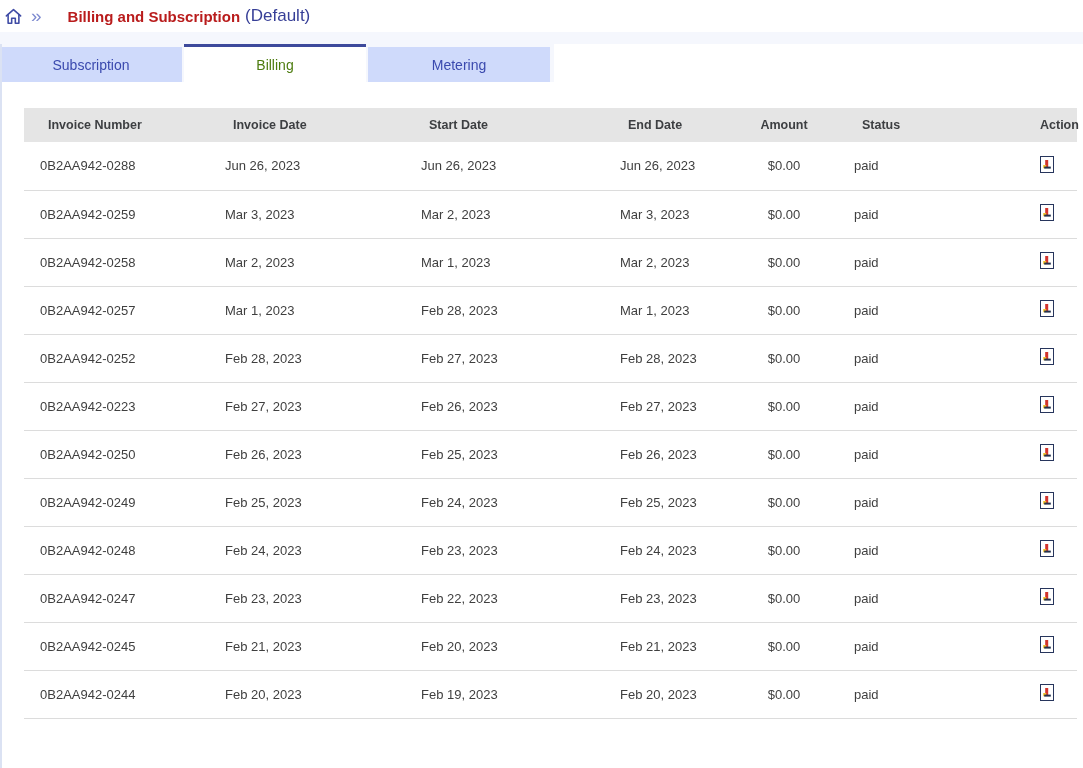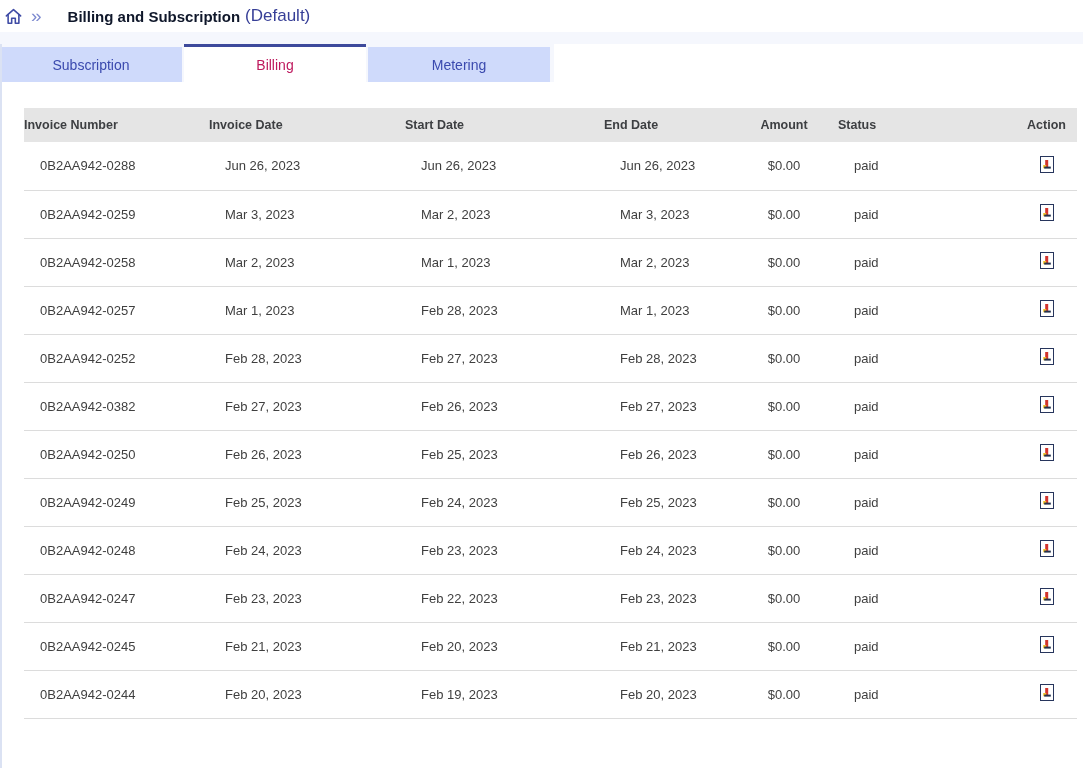--- a/index.html
+++ b/index.html
@@ -31,21 +31,21 @@
   .crumb-sep {
     color: #7e8bd0;
     font-size: 19px;
     line-height: 1;
     letter-spacing: -2px;
     margin-top: -2px;
   }
   .crumb-title {
     font-size: 15px;
     font-weight: bold;
-    color: #0f172a;
+    color: #b91c1c;
     padding-left: 20px;
   }
   .crumb-suffix {
     font-size: 17px;
     color: #373f97;
     margin-left: -3px;
   }
   
   .pre-tab-band { height: 12px; background: #f5f7fd; }
   .tabs {
@@ -68,37 +68,37 @@
     font-size: 14px;
     display: flex;
     align-items: center;
     justify-content: center;
     cursor: pointer;
   }
   .tab.active {
     background: #ffffff;
     border-top: 3px solid #3d4a9c;
     height: 38px;
-    color: #be185d;
+    color: #4d7c0f;
   }
   
   .invoice-table {
     margin: 26px 6px 0 24px;
     width: 1053px;
     border-collapse: collapse;
     table-layout: fixed;
   }
   .invoice-table thead th {
     background: #e5e5e5;
     height: 34px;
     font-size: 12.5px;
     font-weight: bold;
     color: #3d3f42;
     text-align: left;
-    padding: 0 0;
+    padding: 0 24px;
     vertical-align: middle;
   }
   .invoice-table tbody td {
     height: 48px;
     border-bottom: 1px solid #dcdcdc;
     font-size: 13px;
     color: #3f3f3f;
     padding: 0 16px;
     vertical-align: middle;
     white-space: nowrap;
@@ -263,21 +263,21 @@
             <rect x="0.5" y="0.5" width="13" height="16" fill="#ffffff" stroke="#27355c"></rect>
             <rect x="5.2" y="4" width="3" height="7" fill="#d3342c"></rect>
             <rect x="3.2" y="9" width="3" height="3.2" fill="#f2c12e"></rect>
             <rect x="4.2" y="10.6" width="6.6" height="2" fill="#25324f"></rect>
           </svg>
         </span>
       </button>
     </td>
   </tr>
       <tr>
-    <td class="data-cell col-0">0B2AA942-0382</td>
+    <td class="data-cell col-0">0B2AA942-0223</td>
     <td class="data-cell col-1">Feb 27, 2023</td>
     <td class="data-cell col-2">Feb 26, 2023</td>
     <td class="data-cell col-3">Feb 27, 2023</td>
     <td class="data-cell col-4">$0.00</td>
     <td class="data-cell col-5">paid</td>
     <td class="col-6">
       <button class="action-btn">
         <span>
           <svg width="14" height="17" viewBox="0 0 14 17">
             <rect x="0.5" y="0.5" width="13" height="16" fill="#ffffff" stroke="#27355c"></rect>

